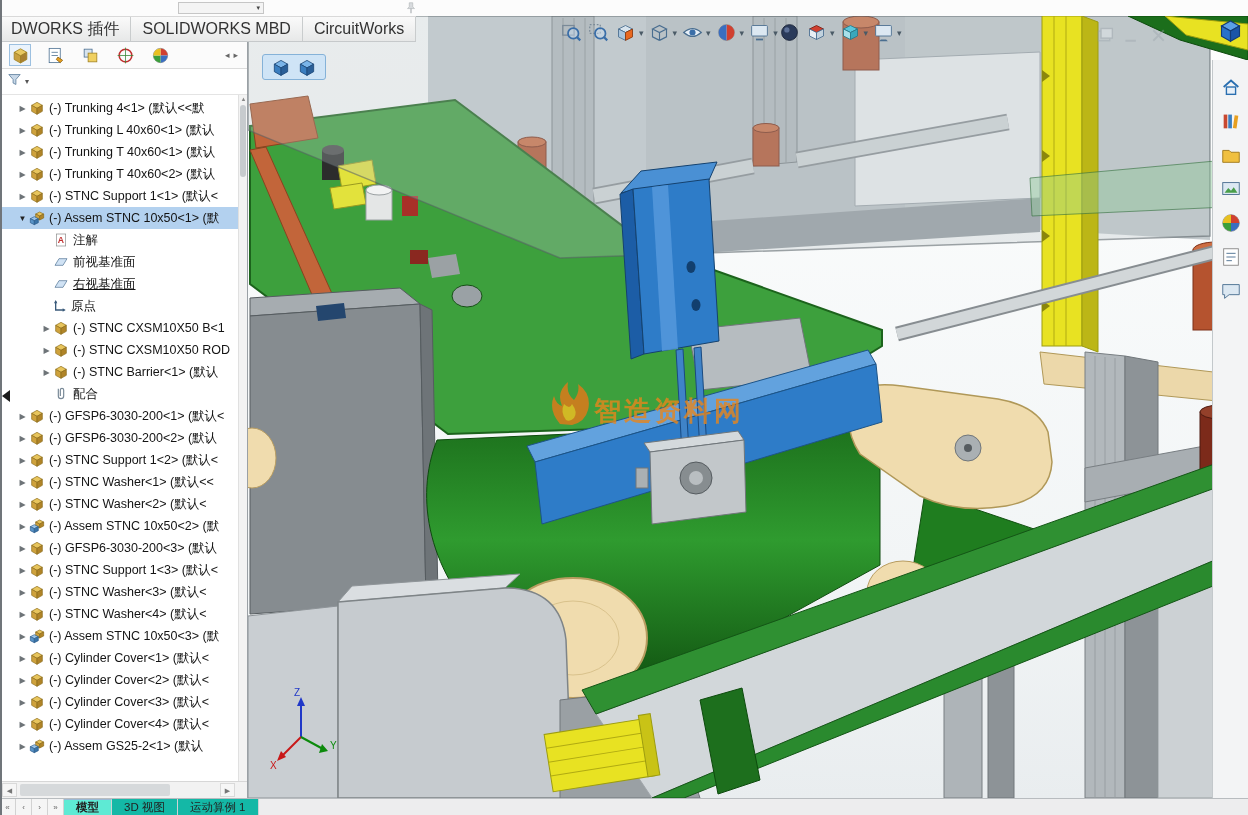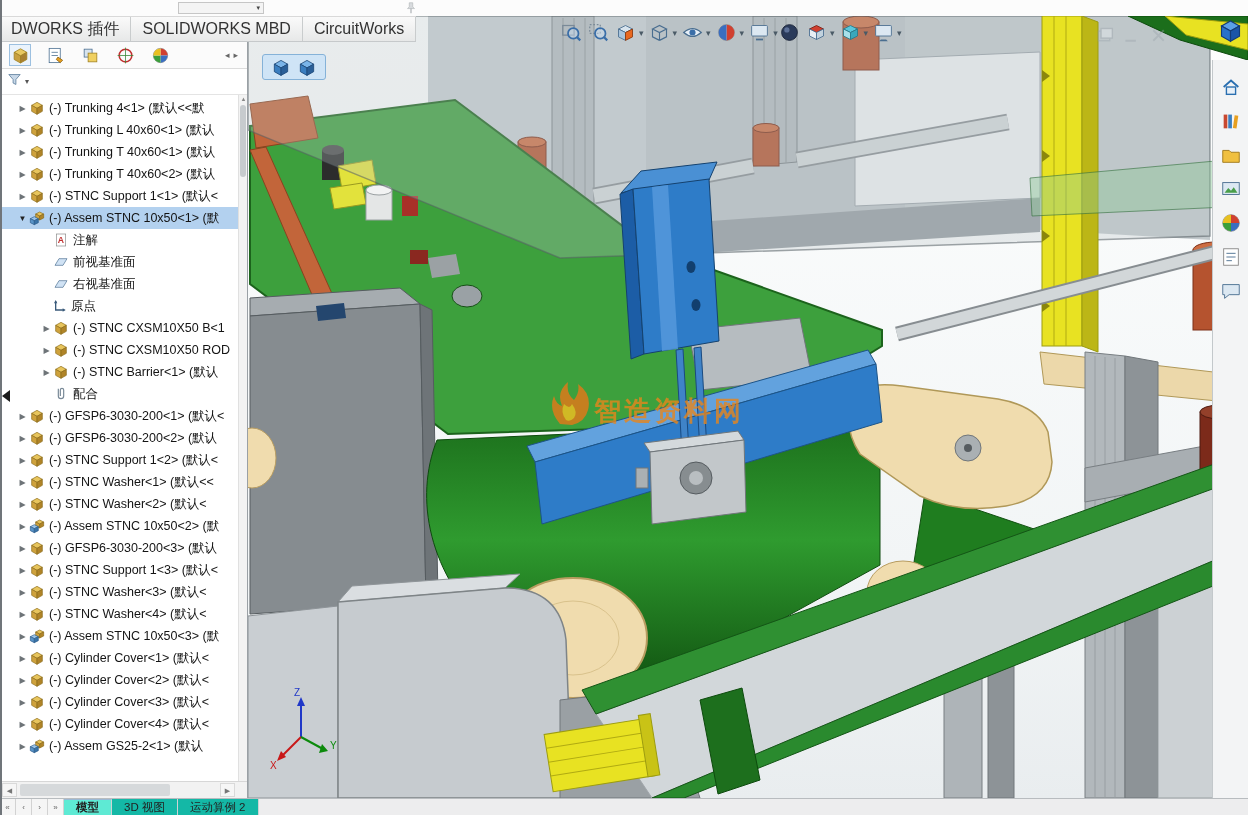--- a/index.html
+++ b/index.html
@@ -204,21 +204,21 @@
             </svg></span>
           <span class="tlabel">注解</span>
         </div>
         <div class="trow" style="padding-left: 40px;">
           <span class="tarrow"></span>
           <span class="ticon"><svg viewBox="0 0 24 24">
               <path d="M3 17 9 7h12L15 17z" fill="rgba(150,190,230,.45)" stroke="#4a6e90"></path>
             </svg></span>
           <span class="tlabel">前视基准面</span>
         </div>
-        <div class="trow" style="padding-left: 40px;">
+        <div class="trow" style="padding-left: 40px; text-decoration: underline;">
           <span class="tarrow"></span>
           <span class="ticon"><svg viewBox="0 0 24 24">
               <path d="M3 17 9 7h12L15 17z" fill="rgba(150,190,230,.45)" stroke="#4a6e90"></path>
             </svg></span>
           <span class="tlabel">右视基准面</span>
         </div>
         <div class="trow" style="padding-left: 38px;">
           <span class="tarrow"></span>
           <span class="ticon"><svg viewBox="0 0 24 24">
               <path d="M7 5v13h13" fill="none" stroke="#3a5a7a" stroke-width="2"></path>
@@ -799,15 +799,15 @@
       </div>
     </div>
 
   <div class="statusbar" id="statusbar">
       <div class="sb-btn">«</div>
       <div class="sb-btn">‹</div>
       <div class="sb-btn">›</div>
       <div class="sb-btn">»</div>
       <div class="stab active">模型</div>
       <div class="stab">3D 视图</div>
-      <div class="stab">运动算例 2</div>
+      <div class="stab">运动算例 1</div>
     </div>
 </div>
 
 </body></html>

